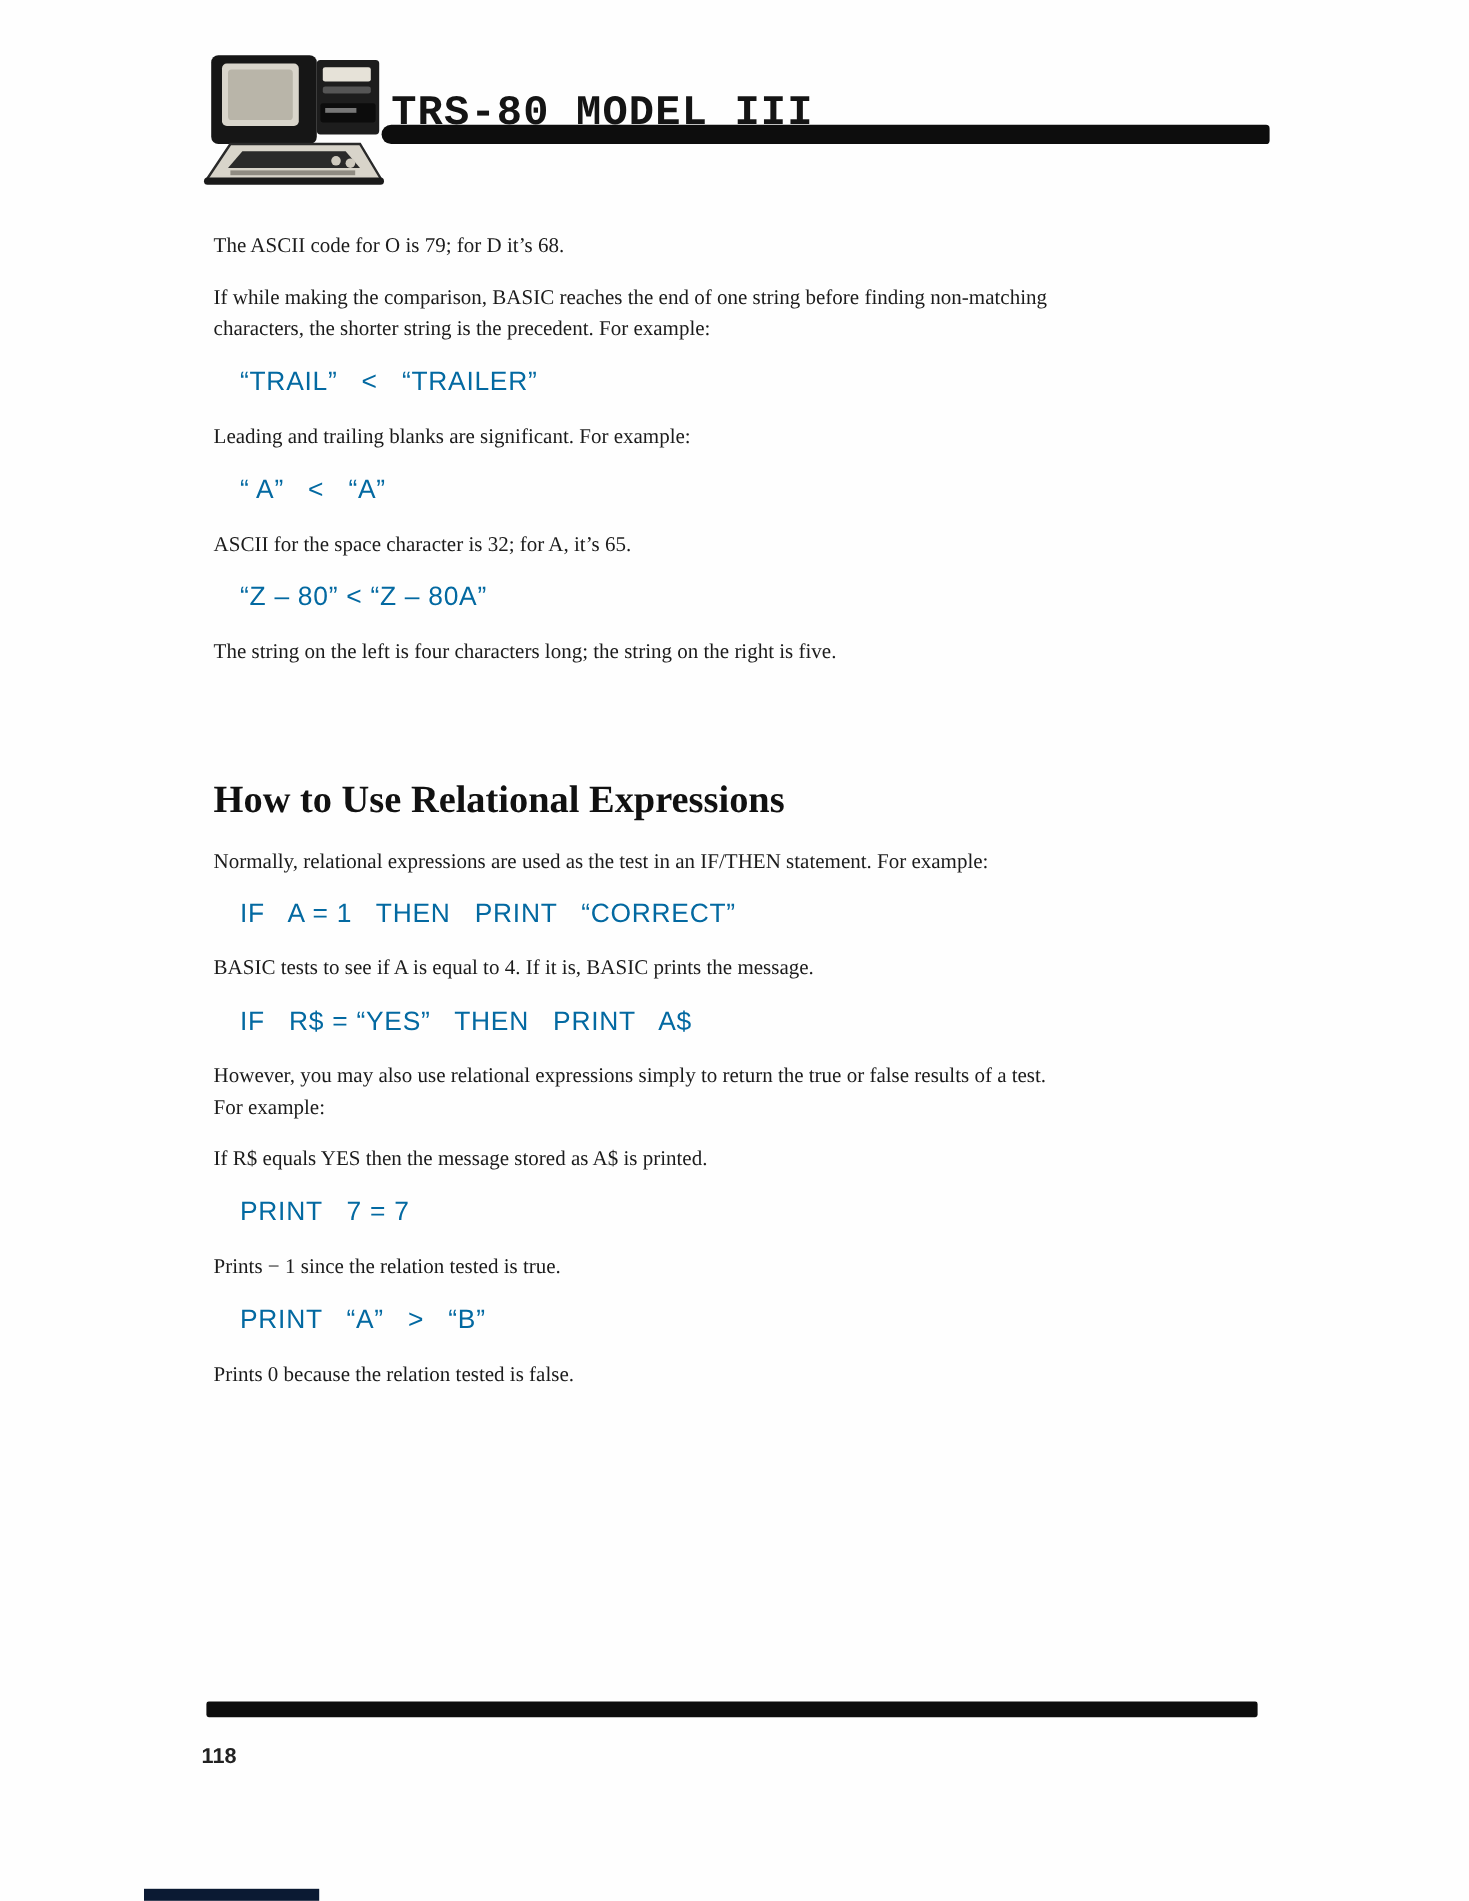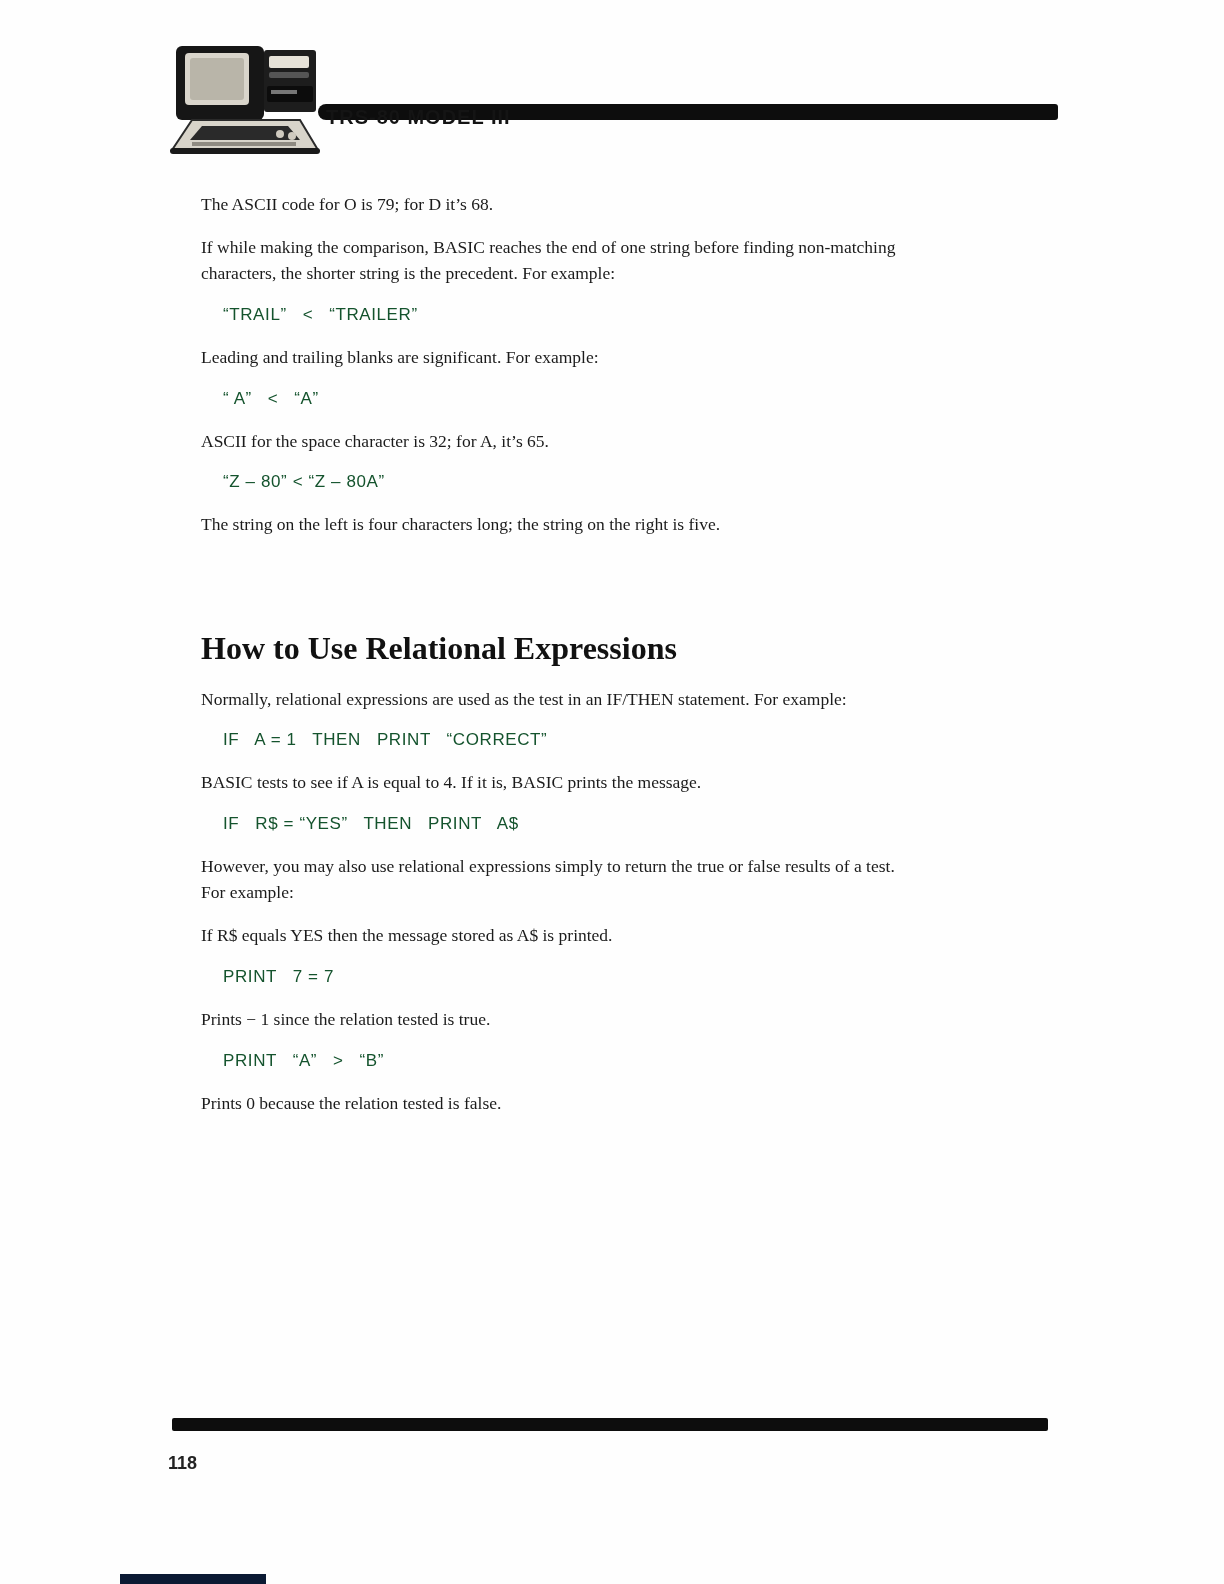--- a/index.html
+++ b/index.html
@@ -18,57 +18,55 @@
   .header { position: absolute; top: 0; left: 0; right: 0; height: 180px; }
   .computer-art {
     position: absolute;
     left: 168px; top: 42px;
     width: 160px; height: 118px;
     z-index: 2;
   }
   .page-title {
     position: absolute;
     left: 326px; top: 74px;
-    font-family: Liberation Sans, sans-serif;
+    font-family: Liberation Mono, monospace;
     font-weight: bold;
-    font-size: 20px;
+    font-size: 35px;
     letter-spacing: 1px;
     color: #141414;
     z-index: 2;
-    margin-top: 32px;
   }
   .header-rule {
     position: absolute;
     left: 318px; top: 104px;
     width: 740px; height: 16px;
     background: #0d0d0d;
     border-radius: 8px 3px 3px 8px;
     z-index: 1;
   }
 
   
   .content {
     position: absolute;
     left: 178px; top: 192px;
     width: 700px;
-    margin-left: 23px;
   }
   .content p {
     font-size: 17.5px;
     line-height: 1.48;
     margin: 0 0 17px 0;
     color: #1b1b1b;
   }
   .code {
     font-family: "Liberation Sans", sans-serif;
-    font-size: 17px;
+    font-size: 22px;
     letter-spacing: 0.6px;
     white-space: pre-wrap;
     margin: 18px 0 20px 22px;
-    color: #14532d;
+    color: #0369a1;
   }
   .code.tight { margin-top: 2px; }
   .section-heading {
     font-family: "Liberation Serif", serif;
     font-weight: bold;
     font-size: 32px;
     margin: 92px 0 20px 0;
     color: #111;
   }
 

